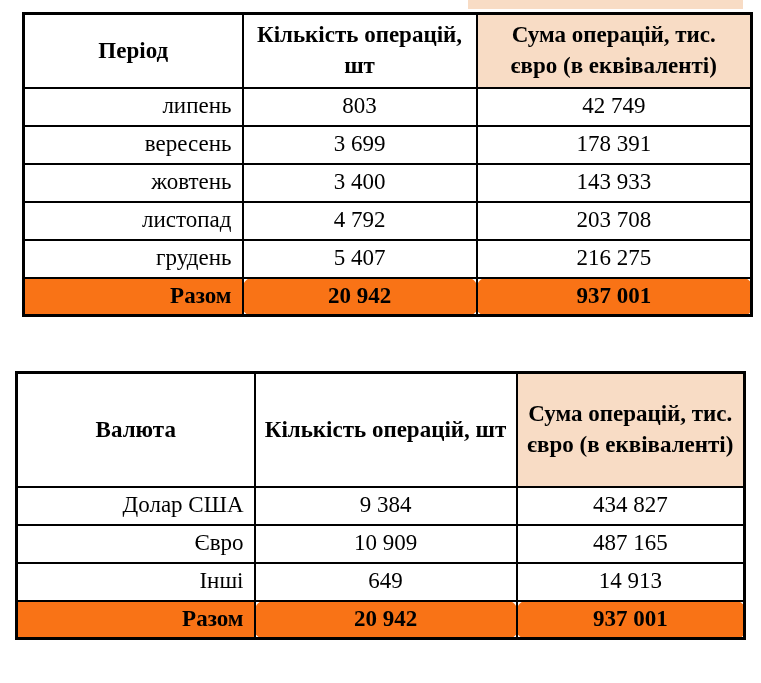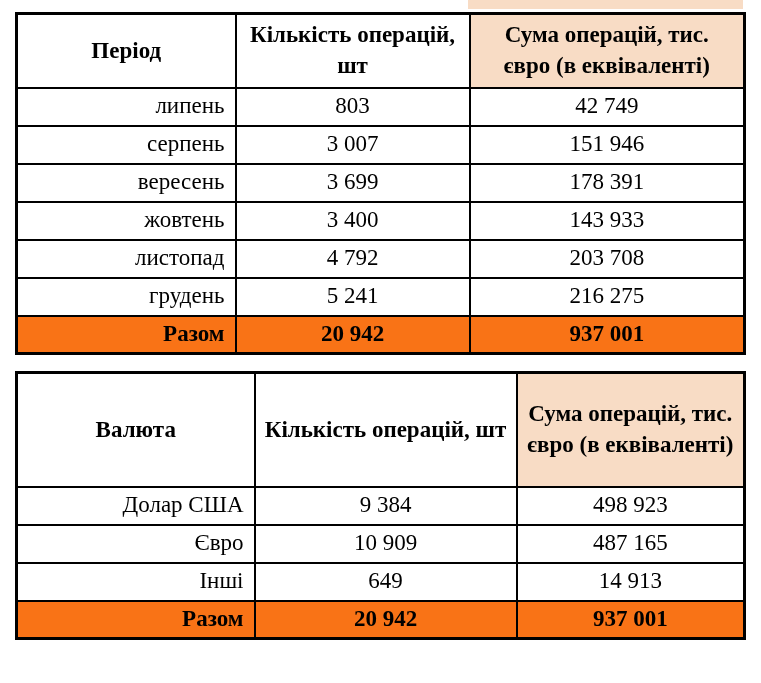--- a/index.html
+++ b/index.html
@@ -22,38 +22,38 @@
   .bleed-1 { left: 468px; top: 0; width: 275px; height: 9px; }
   .bleed-2 { left: 515px; top: 383px; width: 228px; height: 8px; }
 
   table {
     position: absolute;
     border-collapse: collapse;
     table-layout: fixed;
     border: 3px solid #000000;
     background: #ffffff;
   }
-  .t1 { left: 15px; top: 12px; width: 728px; padding-left: 43px; }
+  .t1 { left: 22px; top: 12px; width: 728px; padding-left: 43px; }
   .t2 { left: 15px; top: 371px; width: 728px; }
 
   th, td {
     border: 2px solid #000000;
     font-size: 23px;
     line-height: 1.32;
     vertical-align: middle;
     overflow: hidden;
   }
   th {
     font-weight: bold;
     text-align: center;
     padding: 4px 8px;
   }
   td { padding: 2px 10px; height: 38px; }
   td.c1 { text-align: right; }
-  td.c2, td.c3 { text-align: center; }
+  td.c2, td.c3 { text-align: center; border-radius: 9px; }
 
   .t1 thead tr { height: 74px; }
   .t2 thead tr { height: 114px; }
   tbody tr, tfoot tr { height: 38px; }
 
   .highlight { background: #f8dcc5; margin-left: 36px; }
   tfoot td {
     background: #f97316;
     font-weight: bold;
   }
@@ -79,42 +79,37 @@
         <th class="c3 highlight">Сума операцій, тис. євро (в еквіваленті)</th>
       </tr>
     </thead>
     <tbody>
         <tr>
           <td class="c1">липень</td>
           <td class="c2">803</td>
           <td class="c3">42 749</td>
         </tr>
         <tr>
-          <td class="c1">серпень</td>
-          <td class="c2">3 007</td>
-          <td class="c3">151 946</td>
-        </tr>
-        <tr>
           <td class="c1">вересень</td>
           <td class="c2">3 699</td>
           <td class="c3">178 391</td>
         </tr>
         <tr>
           <td class="c1">жовтень</td>
           <td class="c2">3 400</td>
           <td class="c3">143 933</td>
         </tr>
         <tr>
           <td class="c1">листопад</td>
           <td class="c2">4 792</td>
           <td class="c3">203 708</td>
         </tr>
         <tr>
           <td class="c1">грудень</td>
-          <td class="c2">5 241</td>
+          <td class="c2">5 407</td>
           <td class="c3">216 275</td>
         </tr>
       </tbody>
     <tfoot>
       <tr>
         <td class="c1">Разом</td>
         <td class="c2">20 942</td>
         <td class="c3">937 001</td>
       </tr>
     </tfoot>
@@ -130,21 +125,21 @@
       <tr>
         <th class="c1">Валюта</th>
         <th class="c2">Кількість операцій, шт</th>
         <th class="c3 highlight">Сума операцій, тис. євро (в еквіваленті)</th>
       </tr>
     </thead>
     <tbody>
         <tr>
           <td class="c1">Долар США</td>
           <td class="c2">9 384</td>
-          <td class="c3">498 923</td>
+          <td class="c3">434 827</td>
         </tr>
         <tr>
           <td class="c1">Євро</td>
           <td class="c2">10 909</td>
           <td class="c3">487 165</td>
         </tr>
         <tr>
           <td class="c1">Інші</td>
           <td class="c2">649</td>
           <td class="c3">14 913</td>

